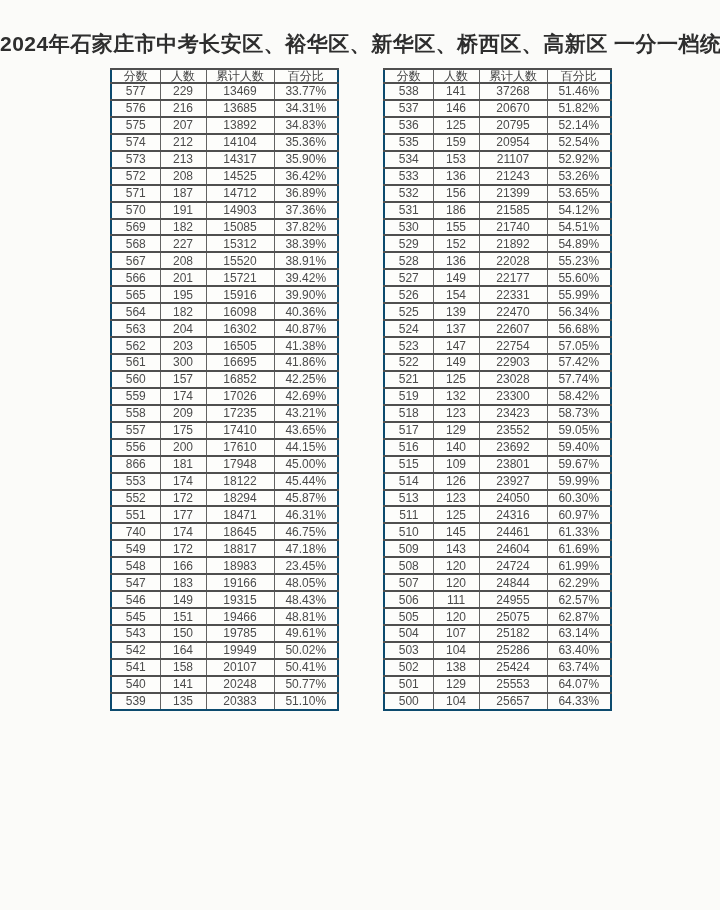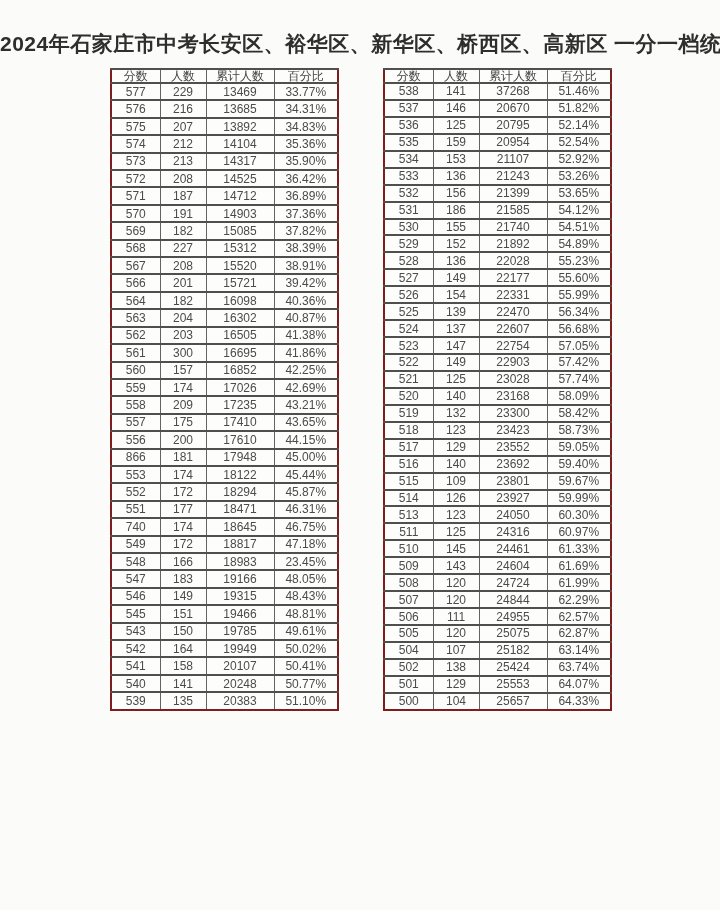--- a/index.html
+++ b/index.html
@@ -29,21 +29,21 @@
     white-space: nowrap;
   }
   table.score-table {
     position: absolute;
     top: 68px;
     border-collapse: collapse;
     table-layout: fixed;
     width: 227px;
     height: 643px;
     background: #fdfdfb;
-    border: 2px solid #7f1d1d;
+    border: 2px solid #0c4a6e;
   }
   table.score-table.left  { left: 110px; }
   table.score-table.right { left: 383px; }
   .score-table th, .score-table td {
     border-left: 1.5px solid #636363;
     border-top: 2px solid #4f4f4f;
     padding: 0;
     text-align: center;
     vertical-align: middle;
     font-size: 12px;
@@ -148,20 +148,26 @@
           <td>15520</td>
           <td>38.91%</td>
         </tr>
         <tr>
           <td>566</td>
           <td>201</td>
           <td>15721</td>
           <td>39.42%</td>
         </tr>
         <tr>
+          <td>565</td>
+          <td>195</td>
+          <td>15916</td>
+          <td>39.90%</td>
+        </tr>
+        <tr>
           <td>564</td>
           <td>182</td>
           <td>16098</td>
           <td>40.36%</td>
         </tr>
         <tr>
           <td>563</td>
           <td>204</td>
           <td>16302</td>
           <td>40.87%</td>
@@ -419,26 +425,20 @@
           <td>22903</td>
           <td>57.42%</td>
         </tr>
         <tr>
           <td>521</td>
           <td>125</td>
           <td>23028</td>
           <td>57.74%</td>
         </tr>
         <tr>
-          <td>520</td>
-          <td>140</td>
-          <td>23168</td>
-          <td>58.09%</td>
-        </tr>
-        <tr>
           <td>519</td>
           <td>132</td>
           <td>23300</td>
           <td>58.42%</td>
         </tr>
         <tr>
           <td>518</td>
           <td>123</td>
           <td>23423</td>
           <td>58.73%</td>
@@ -513,20 +513,26 @@
           <td>505</td>
           <td>120</td>
           <td>25075</td>
           <td>62.87%</td>
         </tr>
         <tr>
           <td>504</td>
           <td>107</td>
           <td>25182</td>
           <td>63.14%</td>
+        </tr>
+        <tr>
+          <td>503</td>
+          <td>104</td>
+          <td>25286</td>
+          <td>63.40%</td>
         </tr>
         <tr>
           <td>502</td>
           <td>138</td>
           <td>25424</td>
           <td>63.74%</td>
         </tr>
         <tr>
           <td>501</td>
           <td>129</td>

